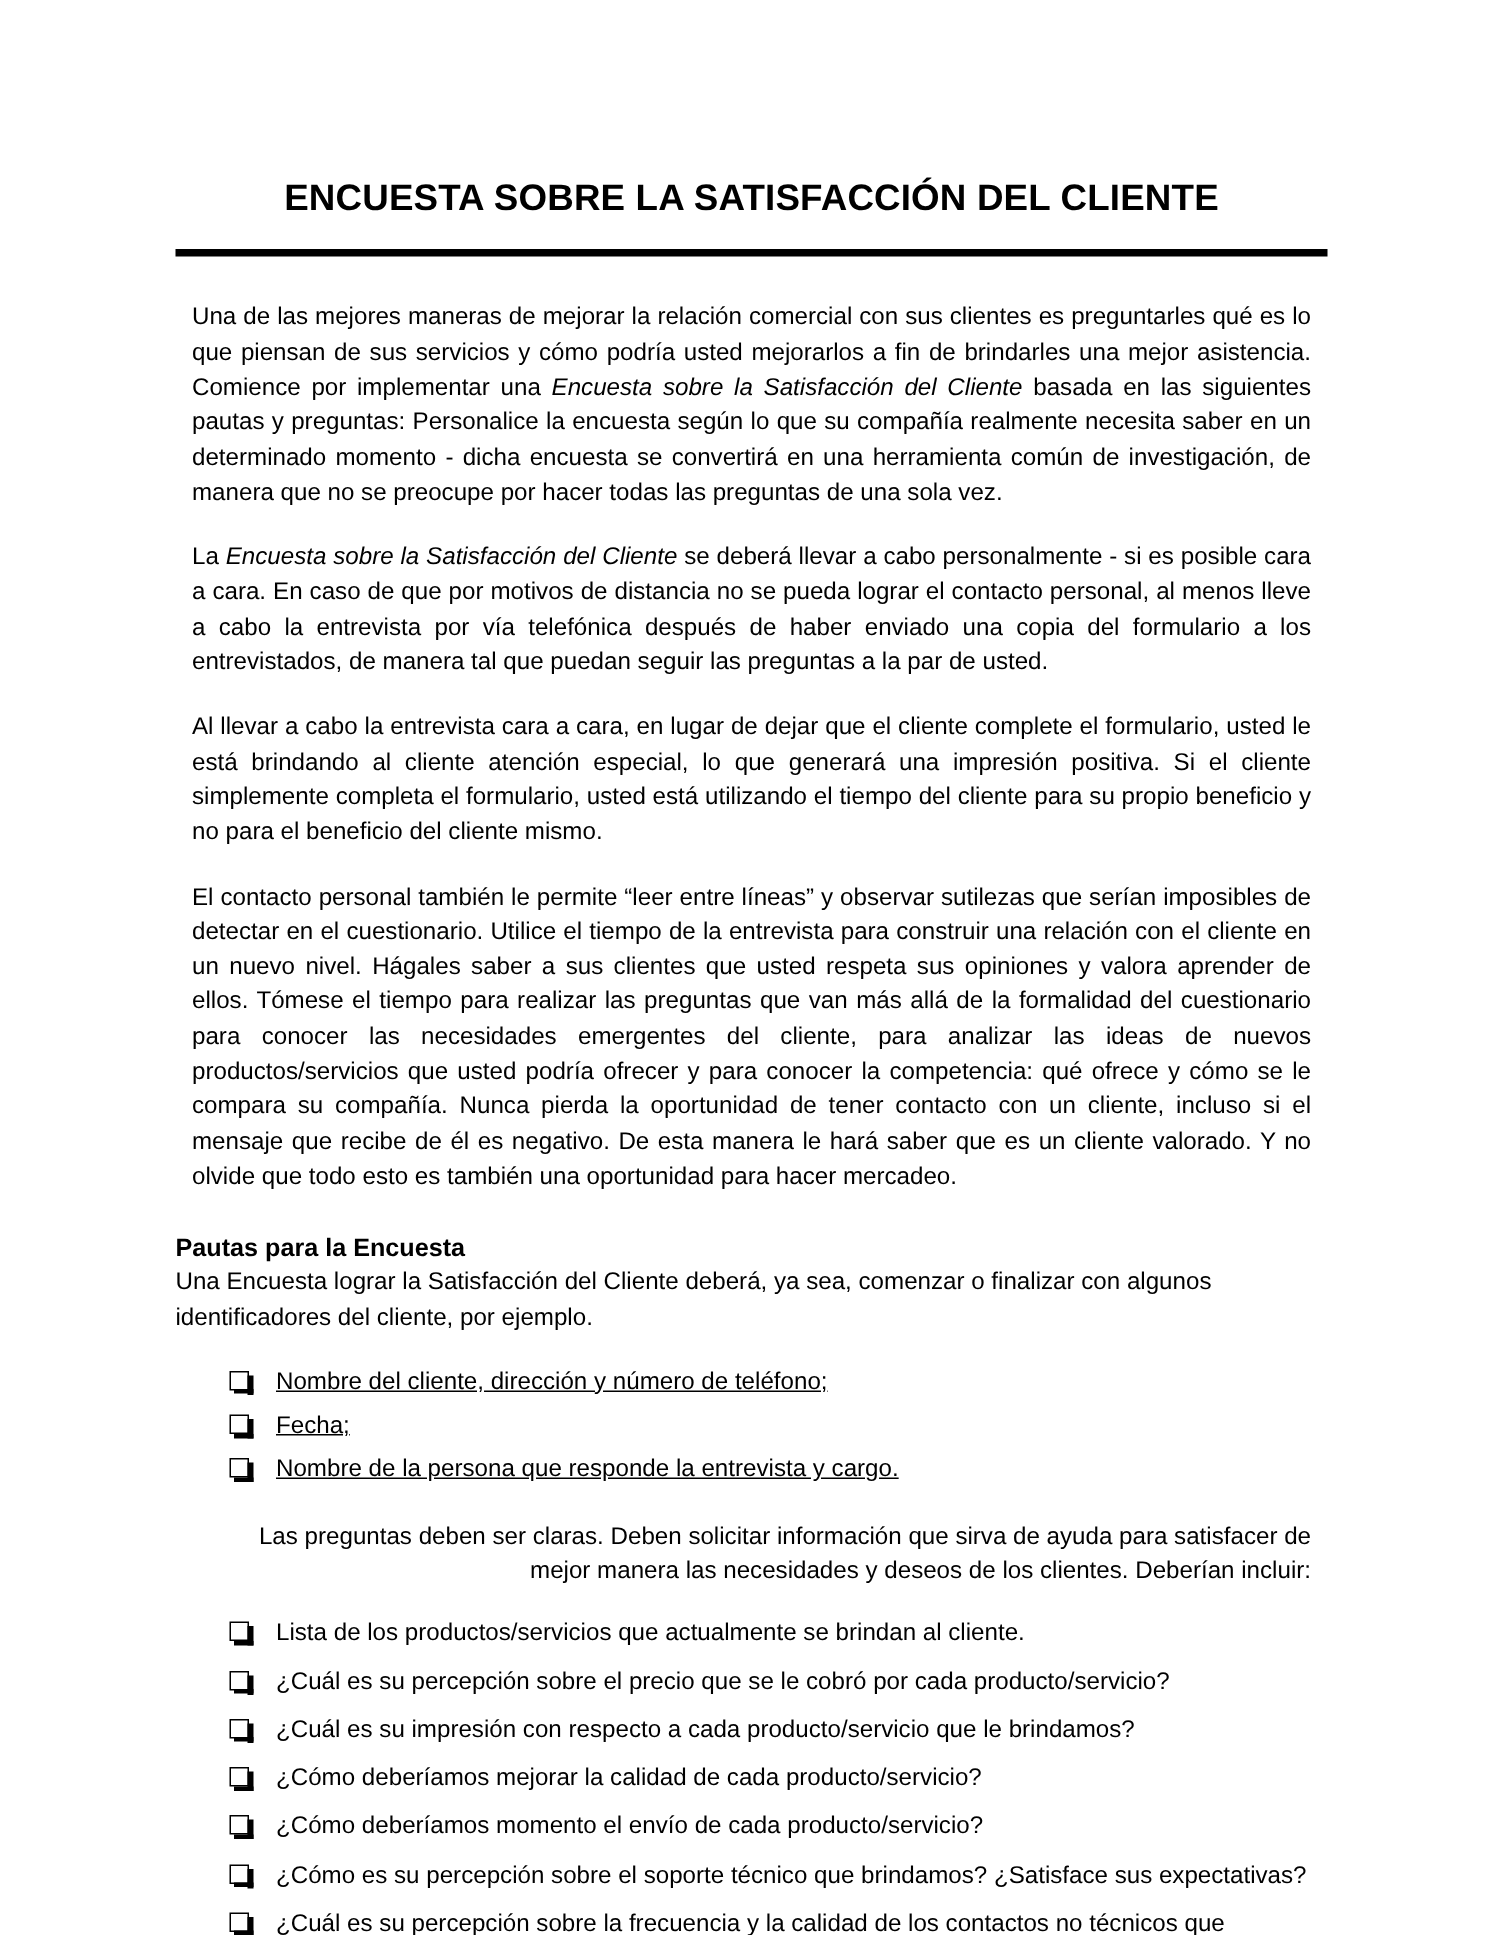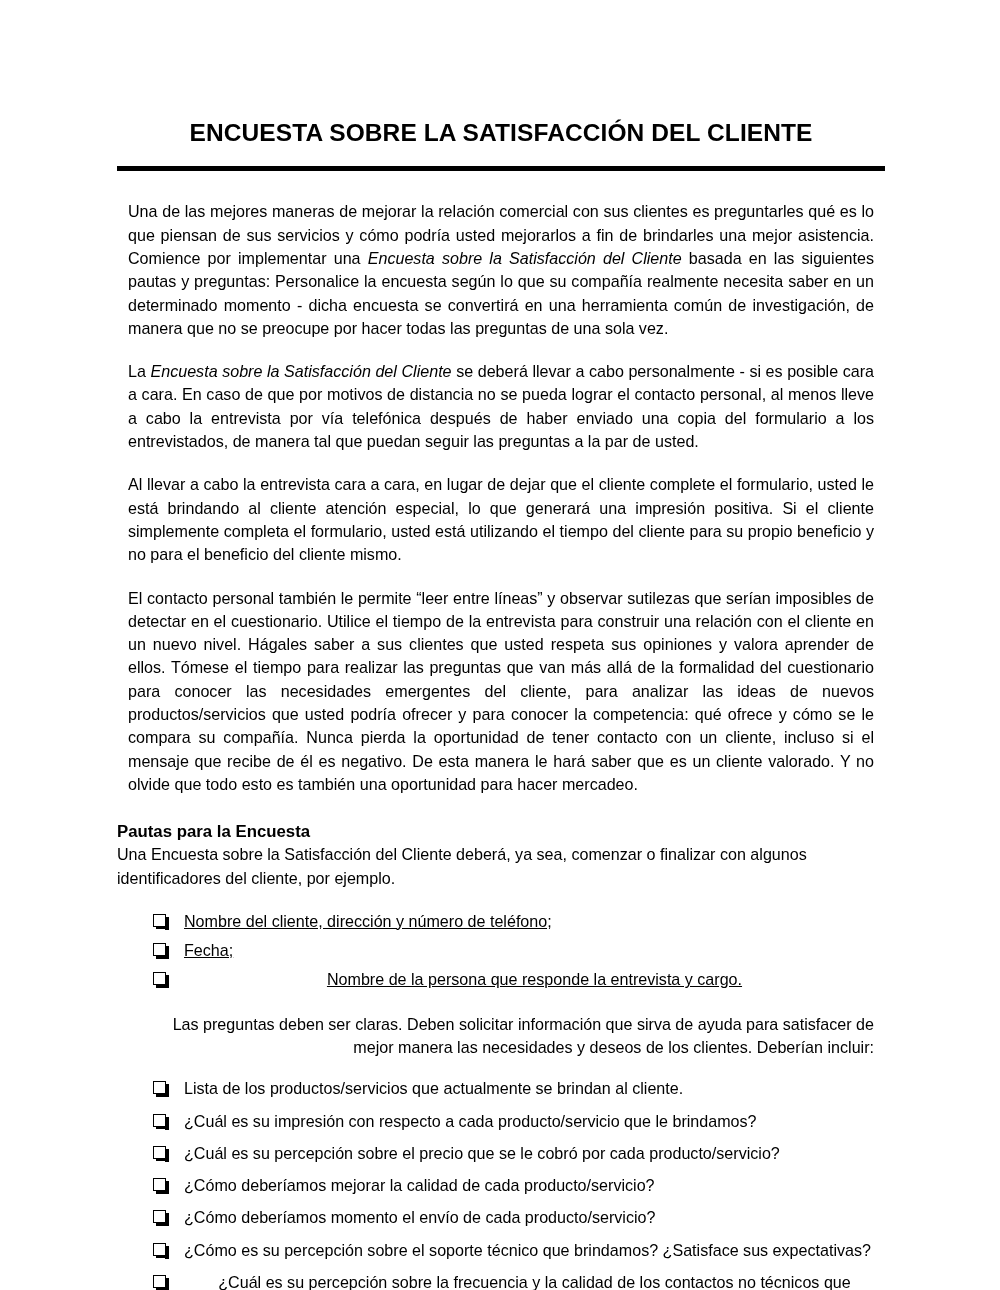--- a/index.html
+++ b/index.html
@@ -97,21 +97,20 @@
     line-height: 23.3px;
     padding-left: 31px;
     margin: 0 0 6px 0;
     text-align: left;
   }
   ul.check-list.list-two li {
     margin-bottom: 9px;
   }
   ul.check-list li:last-child {
     margin-bottom: 0;
-    text-align: center;
   }
   .cbox {
     position: absolute;
     left: 0;
     top: 4px;
     width: 13px;
     height: 13px;
     border: 1.6px solid #000000;
     box-sizing: border-box;
     background: #ffffff;
@@ -151,21 +150,21 @@
     <p class="para first"><span>Una de las mejores maneras de mejorar la relación comercial con sus clientes es preguntarles qué es lo que piensan de sus servicios y cómo podría usted mejorarlos a fin de brindarles una mejor asistencia. Comience por implementar una </span><em>Encuesta sobre la Satisfacción del Cliente</em><span> basada en las siguientes pautas y preguntas: Personalice la encuesta según lo que su compañía realmente necesita saber en un determinado momento - dicha encuesta se convertirá en una herramienta común de investigación, de manera que no se preocupe por hacer todas las preguntas de una sola vez.</span></p>
 
     <p class="para"><span>La </span><em>Encuesta sobre la Satisfacción del Cliente</em><span> se deberá llevar a cabo personalmente - si es posible cara a cara. En caso de que por motivos de distancia no se pueda lograr el contacto personal, al menos lleve a cabo la entrevista por vía telefónica después de haber enviado una copia del formulario a los entrevistados, de manera tal que puedan seguir las preguntas a la par de usted.</span></p>
 
     <p class="para">Al llevar a cabo la entrevista cara a cara, en lugar de dejar que el cliente complete el formulario, usted le está brindando al cliente atención especial, lo que generará una impresión positiva.  Si el cliente simplemente completa el formulario, usted está utilizando el tiempo del cliente para su propio beneficio y no para el beneficio del cliente mismo.</p>
 
     <p class="para">El contacto personal también le permite “leer entre líneas” y observar sutilezas que serían imposibles de detectar en el cuestionario.  Utilice el tiempo de la entrevista para construir una relación con el cliente en un nuevo nivel.  Hágales saber a sus clientes que usted respeta sus opiniones y valora aprender de ellos.  Tómese el tiempo para realizar las preguntas que van más allá de la formalidad del cuestionario para conocer las necesidades emergentes del cliente, para analizar las ideas de nuevos productos/servicios que usted podría ofrecer y para conocer la competencia: qué ofrece y cómo se le compara su compañía. Nunca pierda la oportunidad de tener contacto con un cliente, incluso si el mensaje que recibe de él es negativo. De esta manera le hará saber que es un cliente valorado. Y no olvide que todo esto es también una oportunidad para hacer mercadeo.</p>
 
     <div class="section-block">
       <h2 class="section-heading">Pautas para la Encuesta</h2>
-      <p class="lead">Una Encuesta sobre la Satisfacción del Cliente deberá, ya sea, comenzar o finalizar con algunos identificadores del cliente, por ejemplo.</p>
+      <p class="lead">Una Encuesta lograr la Satisfacción del Cliente deberá, ya sea, comenzar o finalizar con algunos identificadores del cliente, por ejemplo.</p>
     </div>
 
     <ul class="check-list list-one">
       <li>
         <span class="cbox"></span>
         <span>Nombre del cliente, dirección y número de teléfono;</span>
       </li>
       <li>
         <span class="cbox"></span>
         <span>Fecha;</span>
@@ -178,25 +177,25 @@
 
     <p class="para para-after-list" style="text-align:right;">Las preguntas deben ser claras. Deben solicitar información que sirva de ayuda para satisfacer de mejor manera las necesidades y deseos de los clientes.  Deberían incluir:</p>
 
     <ul class="check-list list-two">
       <li>
         <span class="cbox"></span>
         <span>Lista de los productos/servicios que actualmente se brindan al cliente.</span>
       </li>
       <li>
         <span class="cbox"></span>
+        <span>¿Cuál es su percepción sobre el precio que se le cobró por cada producto/servicio?</span>
+      </li>
+      <li>
+        <span class="cbox"></span>
         <span>¿Cuál es su impresión con respecto a cada producto/servicio que le brindamos?</span>
-      </li>
-      <li>
-        <span class="cbox"></span>
-        <span>¿Cuál es su percepción sobre el precio que se le cobró por cada producto/servicio?</span>
       </li>
       <li>
         <span class="cbox"></span>
         <span>¿Cómo deberíamos mejorar la calidad de cada producto/servicio?</span>
       </li>
       <li>
         <span class="cbox"></span>
         <span>¿Cómo deberíamos momento el envío de cada producto/servicio?</span>
       </li>
       <li>

